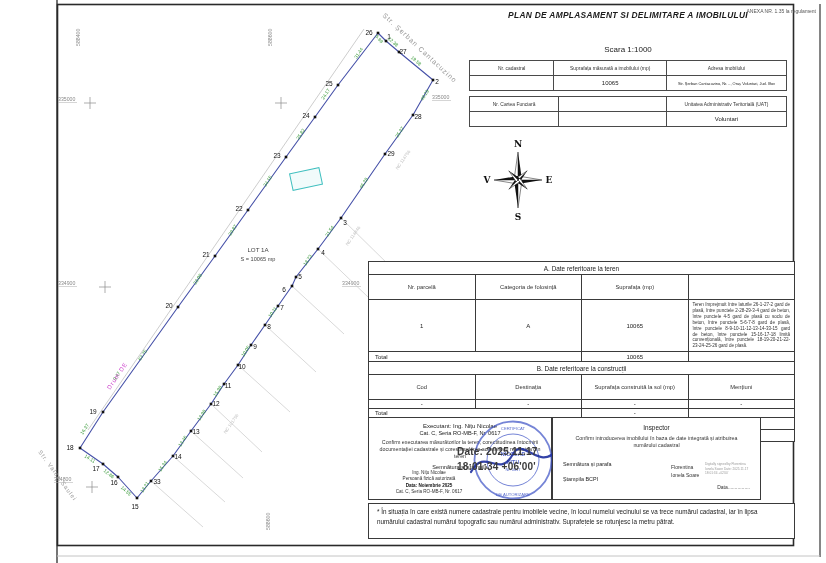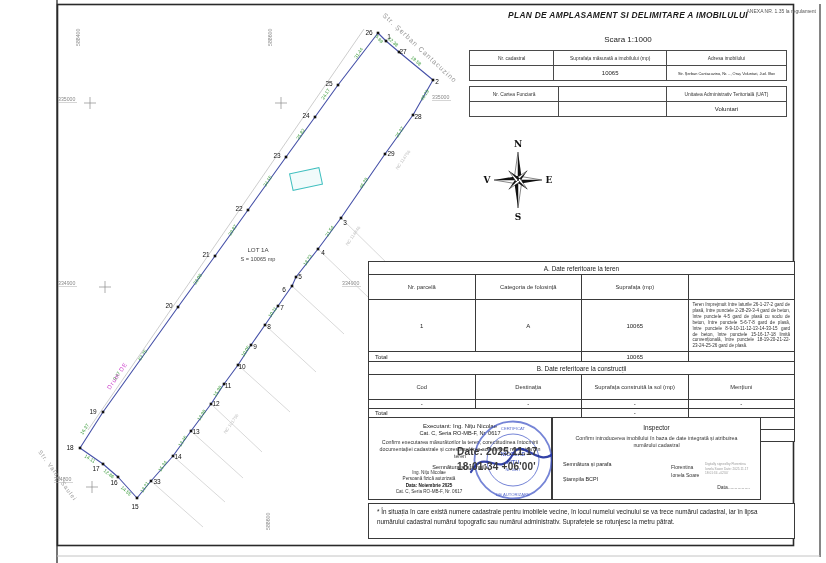--- a/index.html
+++ b/index.html
@@ -9,21 +9,21 @@
     font-family:"Liberation Sans", sans-serif;
     color:#222;
   }
   .abs{position:absolute;}
   #map-svg{left:0;top:0;width:826px;height:563px;}
   #anexa-note{left:688px;top:8px;width:128px;text-align:right;font-size:5px;color:#555;}
 
   
   #title-panel{left:463px;top:10px;width:330px;}
   .doc-title{font-size:8.4px;font-weight:bold;text-align:center;color:#1c1c1c;letter-spacing:.3px;font-style:italic;}
-  .doc-scale{font-size:8px;text-align:center;margin-top:15px;color:#222;}
+  .doc-scale{font-size:8px;text-align:center;margin-top:25px;color:#222;}
   .hdr-table{border-collapse:collapse;width:318px;margin:6px 0 0 6px;}
   .hdr-table td{border:0.8px solid #4a4a4a;text-align:center;vertical-align:middle;padding:1px 2px;}
   .hdr-table .h{font-size:4.9px;white-space:nowrap;height:12px;color:#333;}
   .hdr-table .v{font-size:6px;height:12px;}
   .hdr-table .tiny{font-size:3.9px;white-space:nowrap;}
   .t2{margin-top:5px;}
 
   
   #main-panel{left:368px;top:261px;width:427px;background:#fff;}
   .land-table{border-collapse:collapse;width:427px;table-layout:fixed;}

